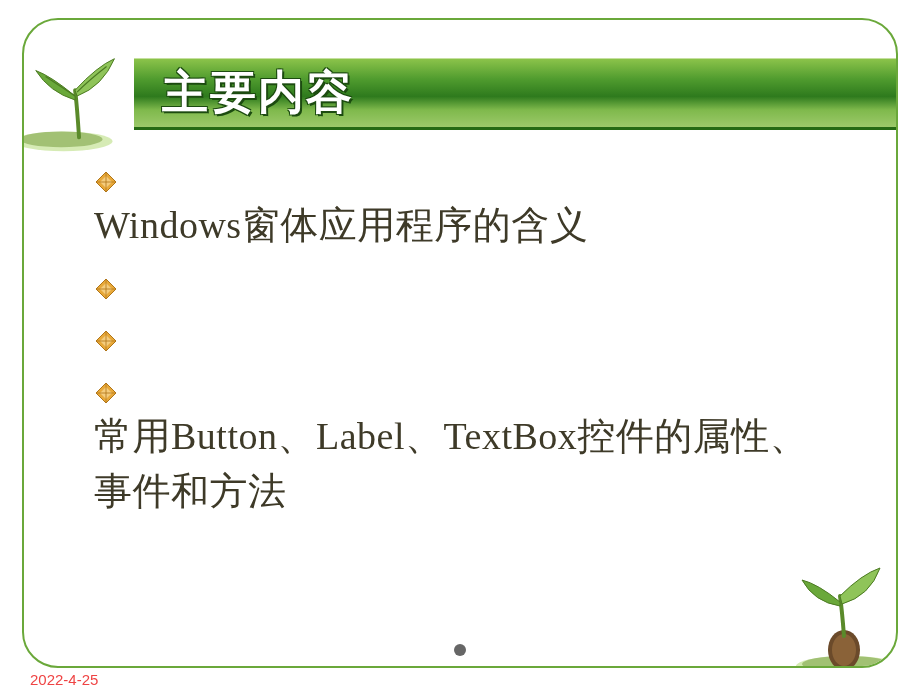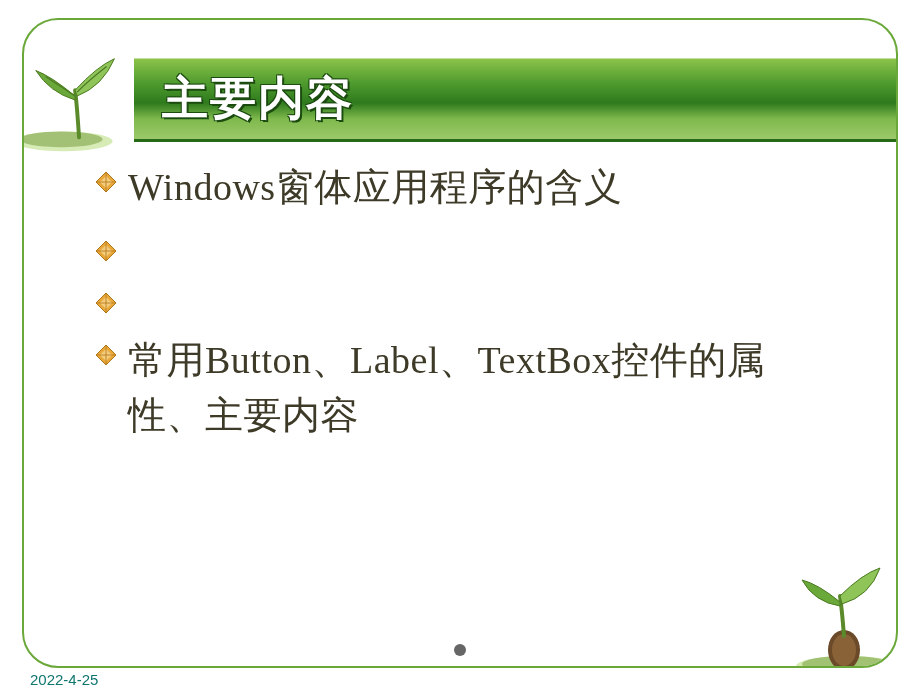--- a/index.html
+++ b/index.html
@@ -19,21 +19,21 @@
       border: 2px solid #6aa83a;
       border-radius: 36px;
       background: #fff;
       overflow: hidden;
     }
     .title-bar {
       position: absolute;
       top: 38px;
       left: 110px;
       right: 0;
-      height: 84px;
+      height: 72px;
       background: linear-gradient(to bottom,
         #8bc34a 0%,
         #4f9b2e 30%,
         #2e7a1d 55%,
         #7fb94c 75%,
         #9cc96a 100%);
       border-top: 1px solid #c5e09f;
       border-bottom: 3px solid #256a14;
       display: flex;
       align-items: center;
@@ -69,20 +69,21 @@
       position: absolute;
       top: 140px;
       left: 70px;
       right: 60px;
     }
     .bullet-item {
       display: flex;
       align-items: flex-start;
       margin-bottom: 14px;
       line-height: 1.45;
+      flex-direction: column;
     }
     .bullet-marker {
       flex: 0 0 auto;
       width: 28px;
       height: 28px;
       margin-top: 10px;
       margin-right: 6px;
     }
     .bullet-text {
       font-size: 38px;
@@ -108,21 +109,21 @@
       width: 12px;
       height: 12px;
       border-radius: 50%;
       background: #666;
     }
     .footer-date {
       position: absolute;
       left: 30px;
       bottom: 2px;
       font-size: 15px;
-      color: #0f766e;
+      color: #ef4444;
       font-family: Arial, sans-serif;
     }
   </style>
 </head>
 <body>
 
 <div class="slide-frame">
 
   <div class="title-bar">
     <span class="title-text">主要内容</span>
@@ -174,21 +175,21 @@
     </div>
     <div class="bullet-item">
       <span class="bullet-marker">
         <svg viewBox="0 0 24 24" width="24" height="24">
           <polygon points="12,2 22,12 12,22 2,12" fill="#e8a93a" stroke="#b07518" stroke-width="1"></polygon>
           <polygon points="12,6 18,12 12,18 6,12" fill="#f4cc7d"></polygon>
           <line x1="12" y1="2" x2="12" y2="22" stroke="#b07518" stroke-width="0.8"></line>
           <line x1="2" y1="12" x2="22" y2="12" stroke="#b07518" stroke-width="0.8"></line>
         </svg>
       </span>
-      <span class="bullet-text-wrap">常用Button、Label、TextBox控件的属性、主要内容</span>
+      <span class="bullet-text-wrap">常用Button、Label、TextBox控件的属性、事件和方法</span>
     </div>
   </div>
 
   <div class="sprout-right">
     <svg viewBox="0 0 120 110" width="120" height="110">
       <ellipse cx="64" cy="100" rx="52" ry="10" fill="#cfe8a8" opacity="0.9"></ellipse>
       <ellipse cx="62" cy="98" rx="44" ry="8" fill="#7fa54a" opacity="0.6"></ellipse>
       <ellipse cx="60" cy="84" rx="16" ry="20" fill="#6b4a2a"></ellipse>
       <ellipse cx="60" cy="84" rx="12" ry="16" fill="#8a6238"></ellipse>
       <path d="M60 70 Q58 44 56 30" stroke="#5a8a2a" stroke-width="4" fill="none" stroke-linecap="round"></path>

